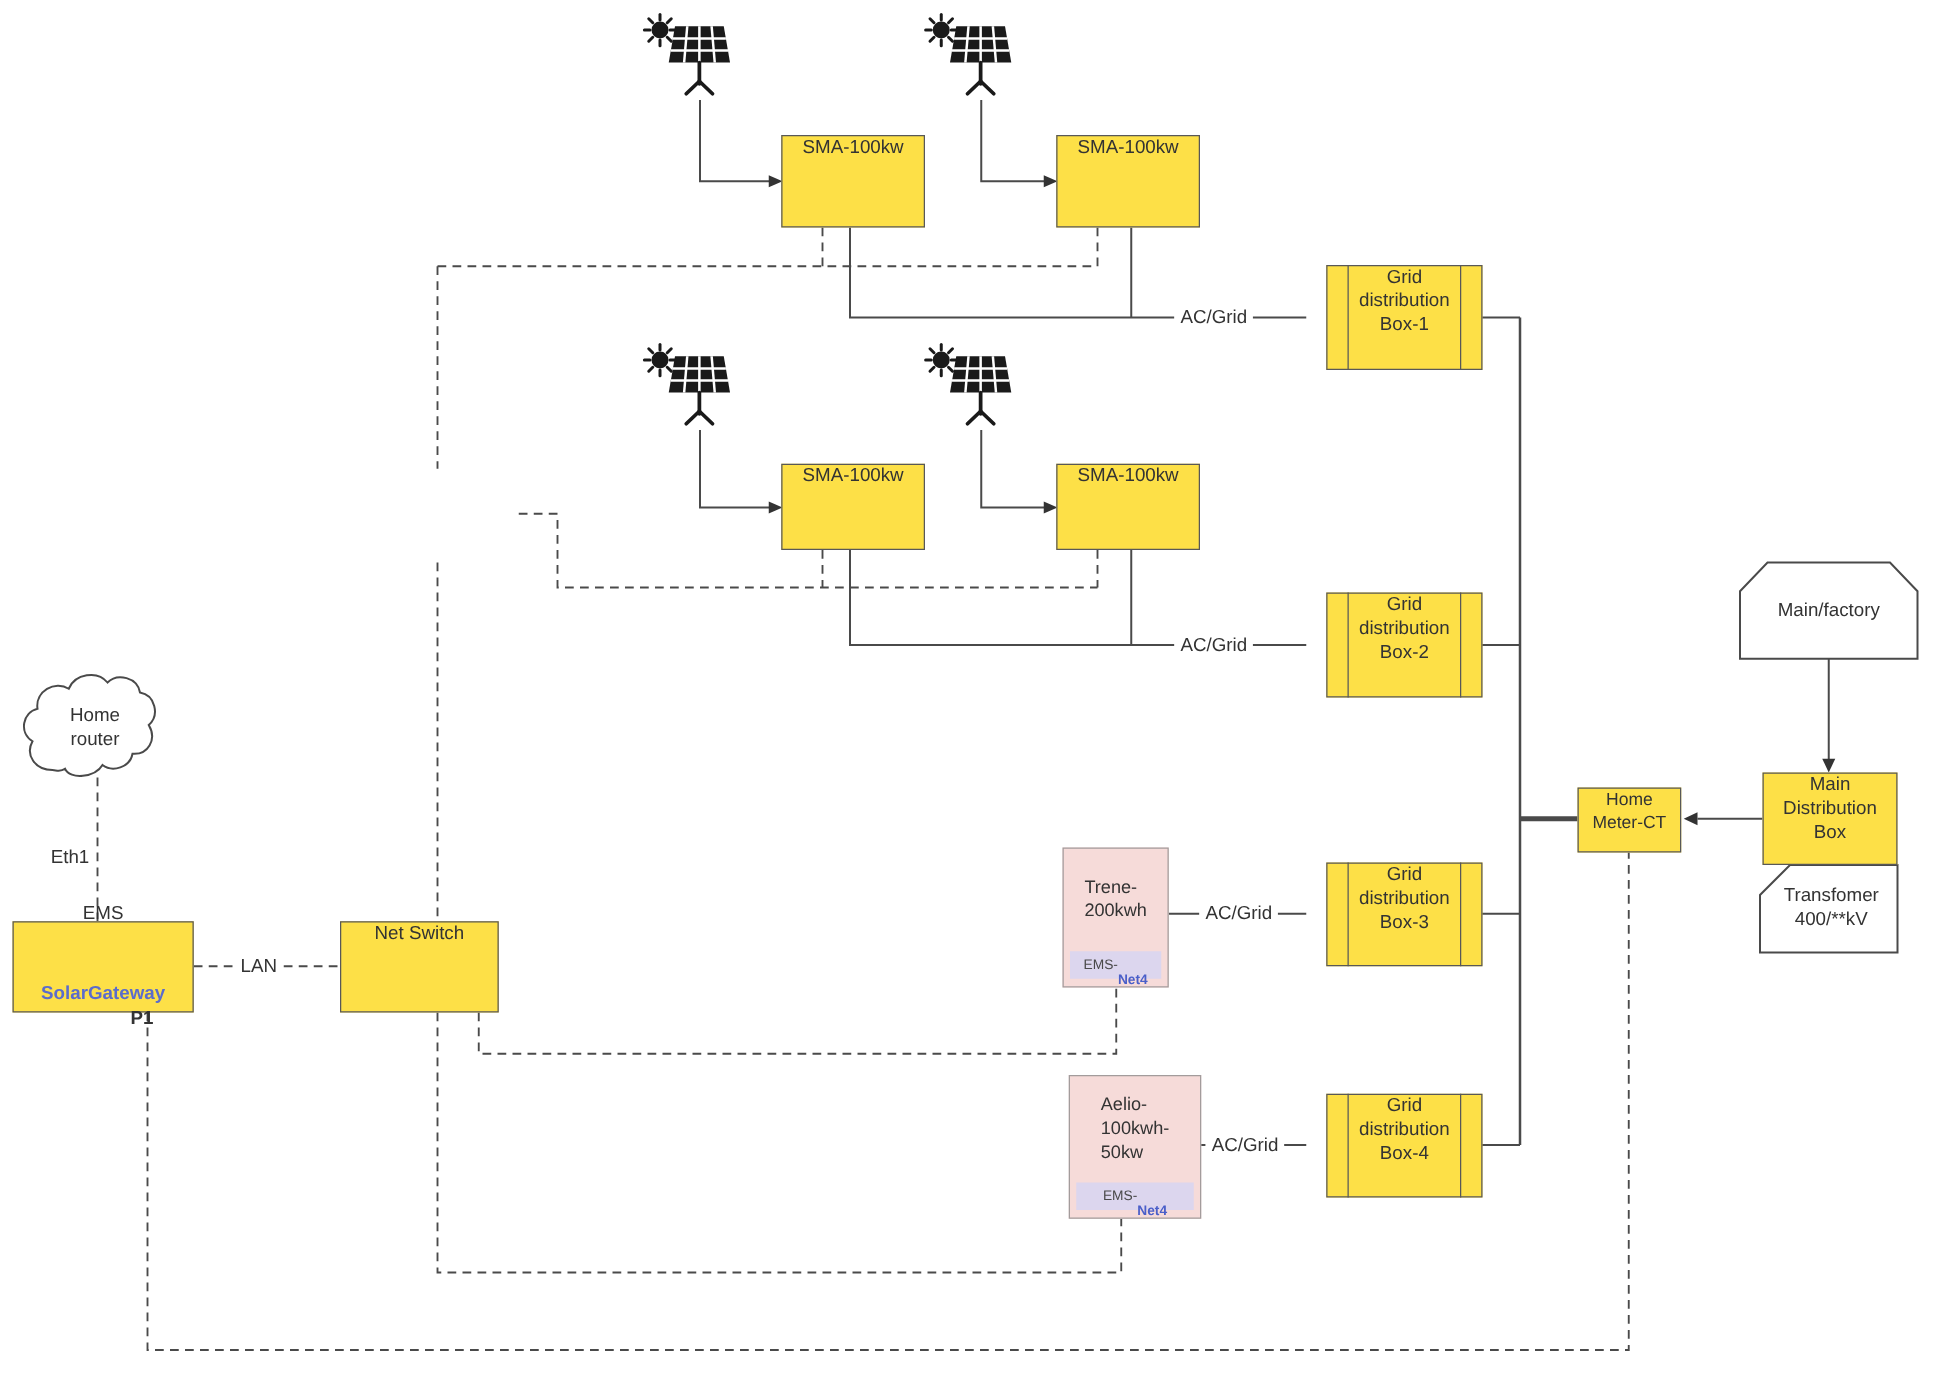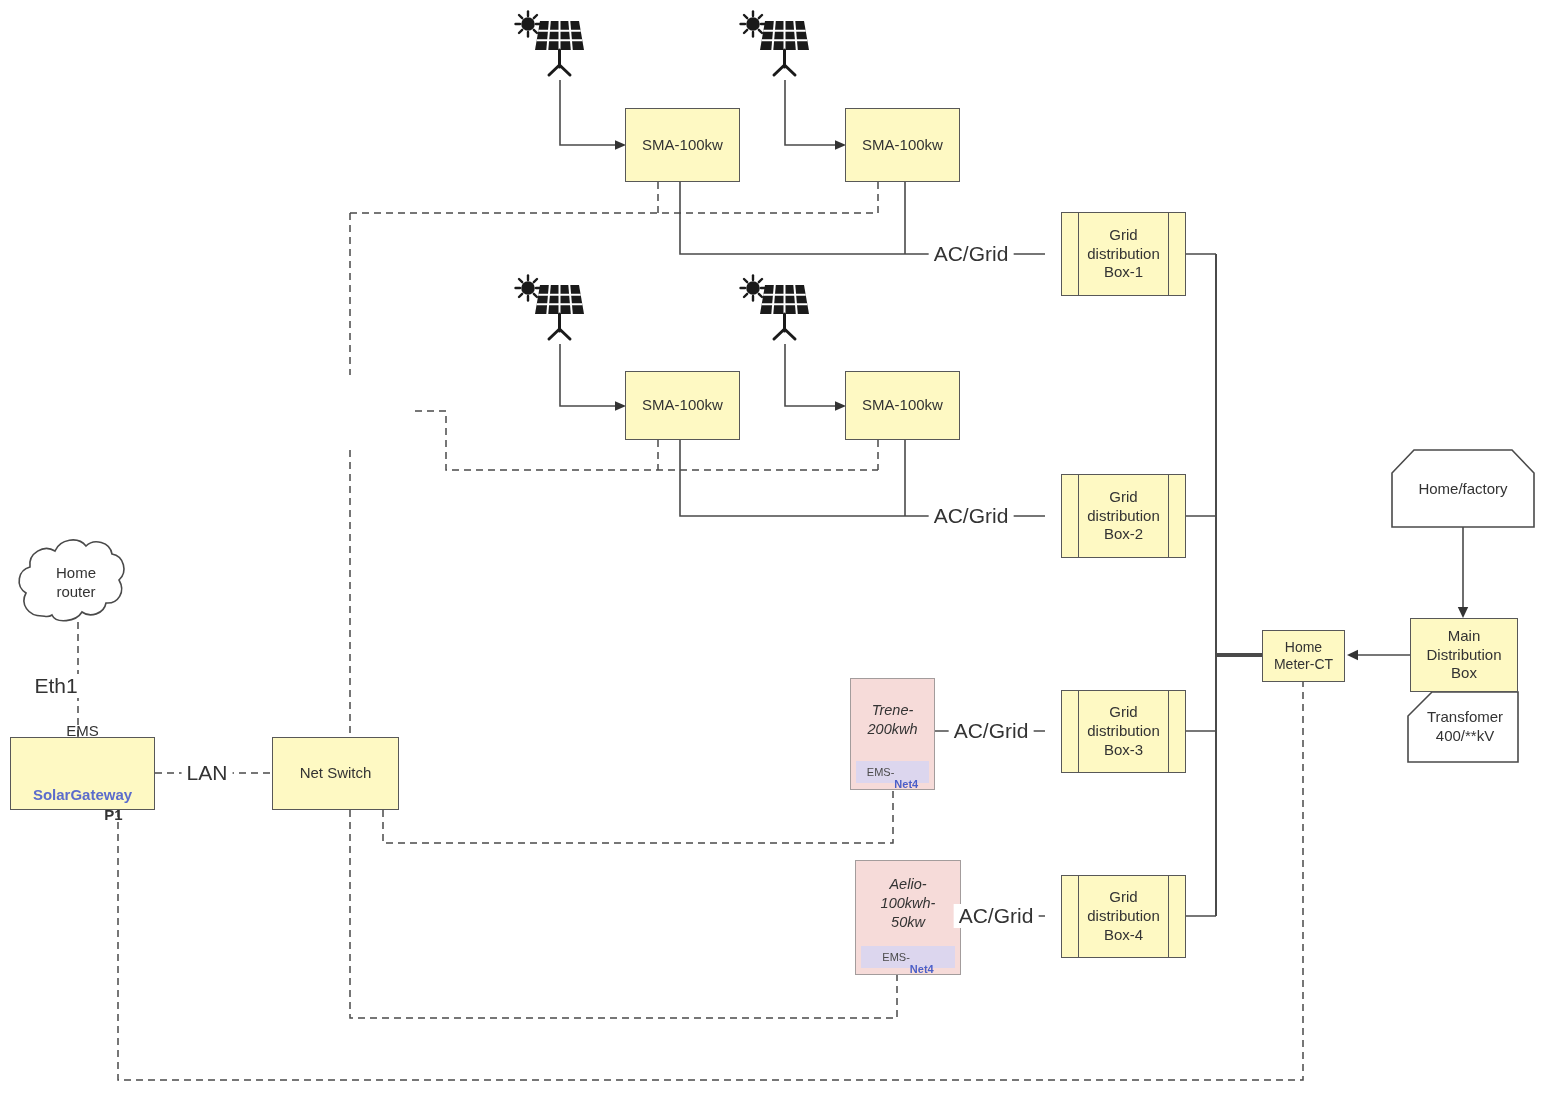--- a/index.html
+++ b/index.html
@@ -13,23 +13,22 @@
     width: 1546px;
     height: 1102px;
     background: #ffffff;
     overflow: hidden;
   }
   .wires { position: absolute; left: 0; top: 0; }
   .solar { position: absolute; }
   .node {
     position: absolute;
     border: 1.5px solid #585858;
-    background: #fef9c3;
-    display: flex;
-    align-items: center;
+    background: #fde047;
+    display: flex;
     justify-content: center;
     text-align: center;
     font-size: 15px;
     line-height: 1.25;
   }
   .node .lbl { white-space: pre-line; }
   .gridbox { padding: 0 20px; margin-left: 16px; }
   .gridbox::before, .gridbox::after {
     content: "";
     position: absolute;
@@ -48,44 +47,42 @@
     text-align: center;
     white-space: pre-line;
     font-size: 15px;
     line-height: 1.3;
   }
   .edge-label {
     position: absolute;
     transform: translate(-50%, -50%);
     background: #ffffff;
     padding: 0 5px;
-    font-size: 21px;
+    font-size: 15px;
     white-space: nowrap;
     text-align: center;
   }
   .ems-box { flex-direction: column; gap: 1px; }
   .ems-l2 { color: #5b6ccc; font-weight: bold; margin-top: 44px; }
   .ems-l3 { font-weight: bold; padding-left: 62px; }
   .battery {
     position: absolute;
     border: 1.5px solid #a39c9c;
     background: #f6dbd9;
     display: flex;
     flex-direction: column;
   }
   .bat-label {
     flex: 1;
     display: flex;
     align-items: center;
     justify-content: center;
-    text-align: center;
     white-space: pre-line;
     font-size: 14.5px;
     line-height: 1.3;
-    font-style: italic;
   }
   .bat-port {
     height: 22px;
     margin: 0 5px 6px 5px;
     background: #dcd6ee;
     display: flex;
     align-items: center;
     justify-content: center;
     font-size: 11px;
     color: #4a4a4a;
@@ -218,21 +215,21 @@
     <span class="lbl">Grid
 distribution
 Box-3</span>
   </div>
   <div class="node gridbox" style="left:1045px;top:875px;width:125px;height:83px">
     <span class="lbl">Grid
 distribution
 Box-4</span>
   </div>
 
-  <span class="shape-label" style="left:1392px;top:450px;width:142px;height:77px">Home/factory</span>
+  <span class="shape-label" style="left:1392px;top:450px;width:142px;height:77px">Main/factory</span>
   <div class="node" style="left:1410px;top:618px;width:108px;height:74px">
     <span class="lbl">Main
 Distribution
 Box</span>
   </div>
   <span class="shape-label" style="left:1412px;top:694px;width:106px;height:64px">Transfomer
 400/**kV</span>
   <div class="node small" style="left:1262px;top:630px;width:83px;height:52px">
     <span class="lbl">Home
 Meter-CT</span>

